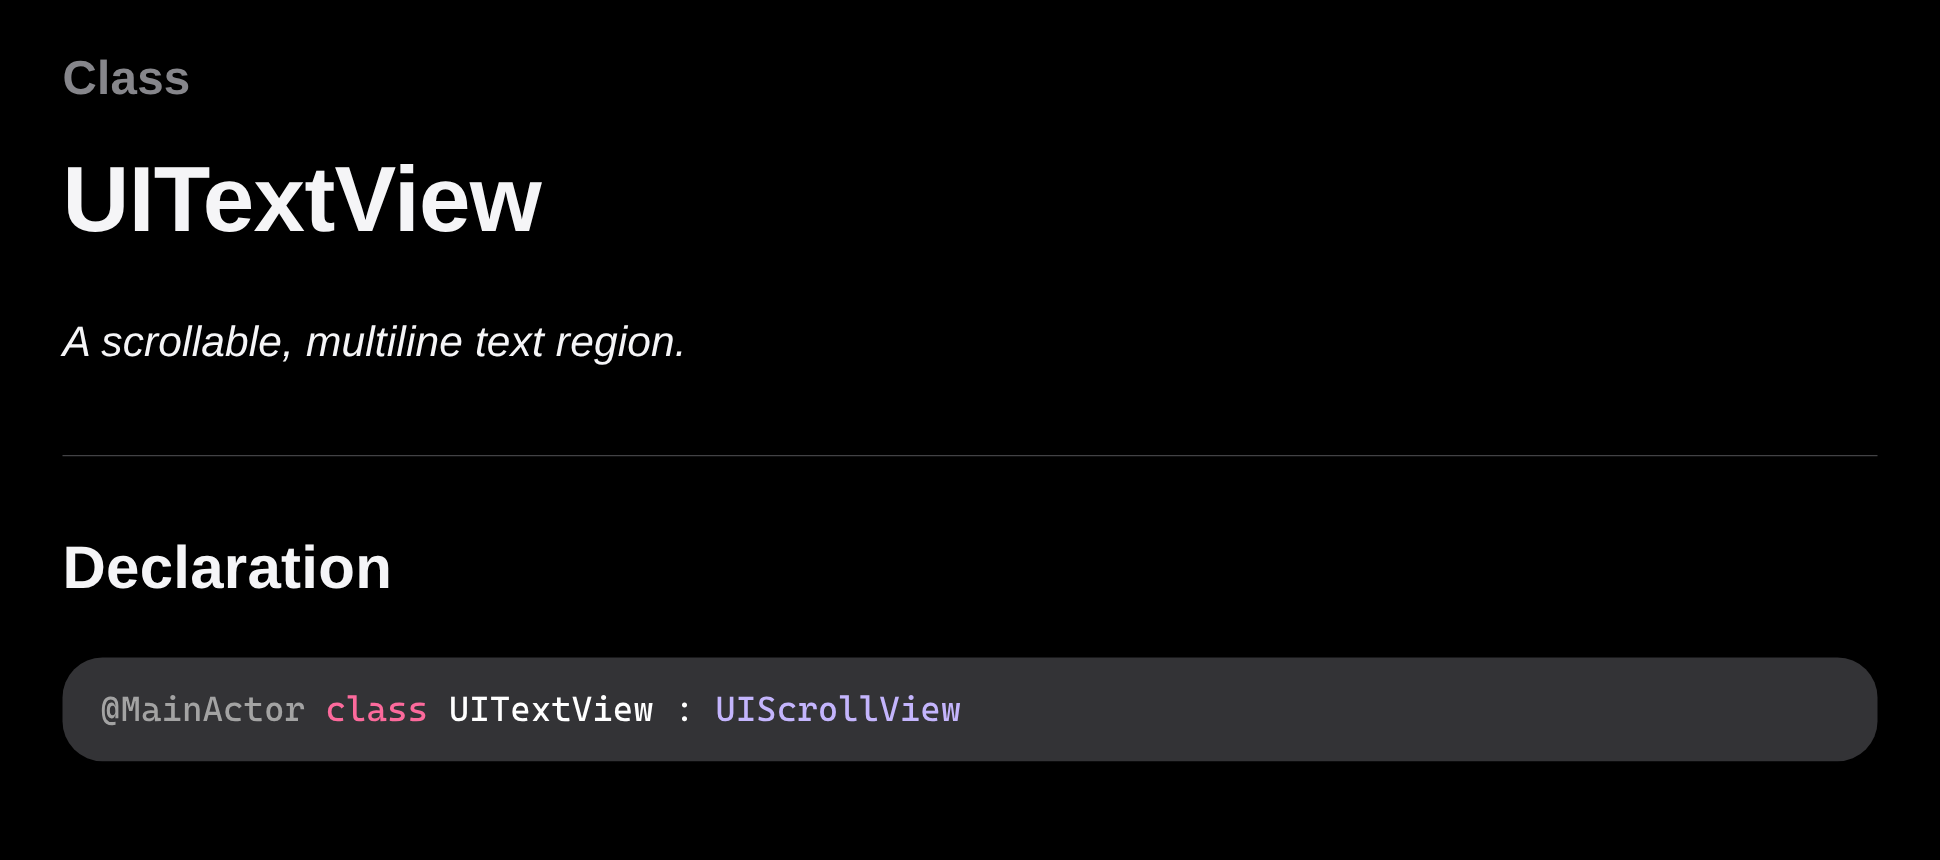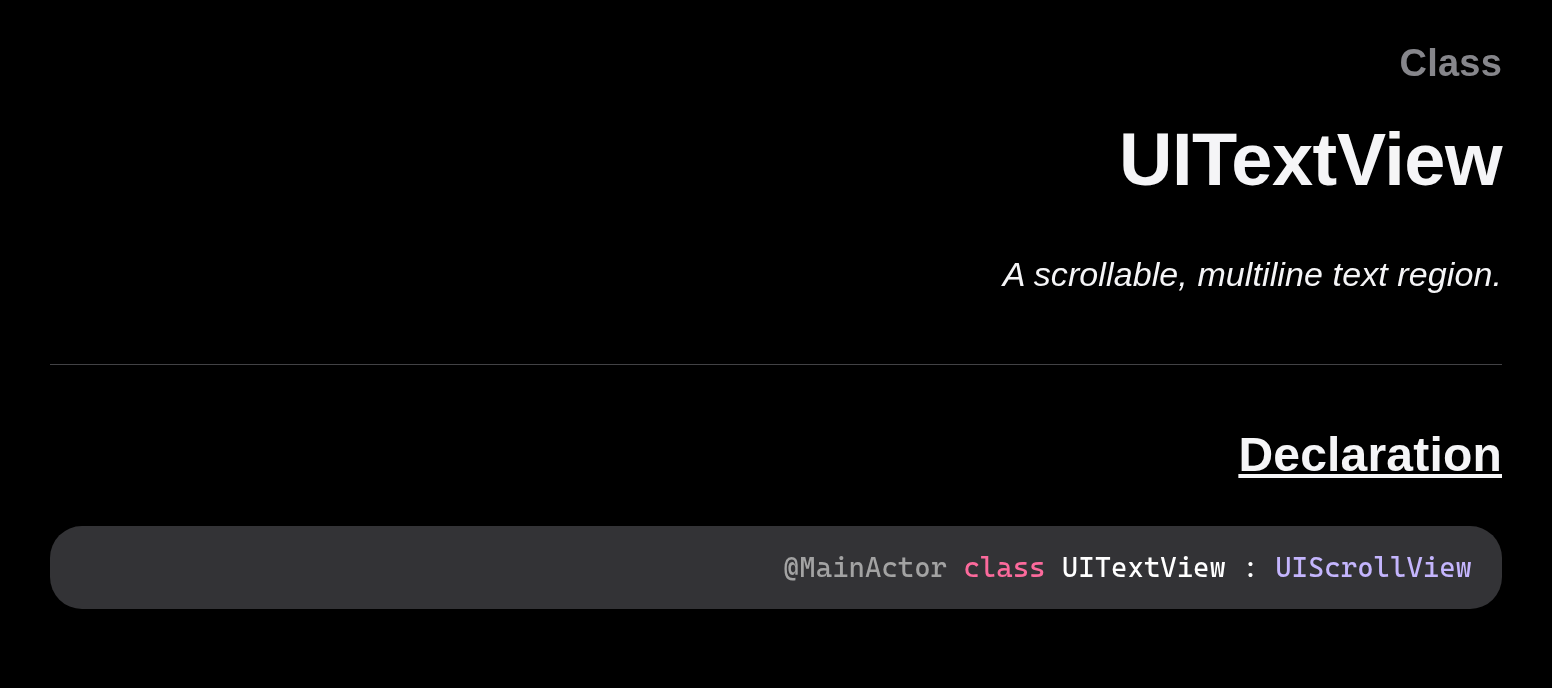--- a/index.html
+++ b/index.html
@@ -1,19 +1,18 @@
 <!DOCTYPE html>
 <html><head>
   <meta charset="utf-8">
   <style>
     * {
       margin: 0;
       padding: 0;
       box-sizing: border-box;
-      text-align: right;
     }
     body {
       background: #000000;
       color: #f5f5f7;
       font-family: -apple-system, BlinkMacSystemFont, "SF Pro Display", "SF Pro Text", "Helvetica Neue", Helvetica, Arial, sans-serif;
       width: 1552px;
       height: 688px;
       padding: 42px 50px 0 50px;
       overflow: hidden;
     }
@@ -44,21 +43,20 @@
       border: none;
       border-top: 1px solid #424245;
       margin-bottom: 62px;
     }
     .section-heading {
       font-size: 48px;
       font-weight: 700;
       color: #f5f5f7;
       letter-spacing: 0.2px;
       margin-bottom: 44px;
-      text-decoration: underline;
     }
     .code-block {
       background: #333336;
       border-radius: 32px;
       padding: 22px 30px;
       font-family: "SF Mono", ui-monospace, Menlo, Monaco, "Cascadia Mono", Consolas, monospace;
       font-size: 28px;
       line-height: 1.4;
       white-space: pre;
       color: #ffffff;

